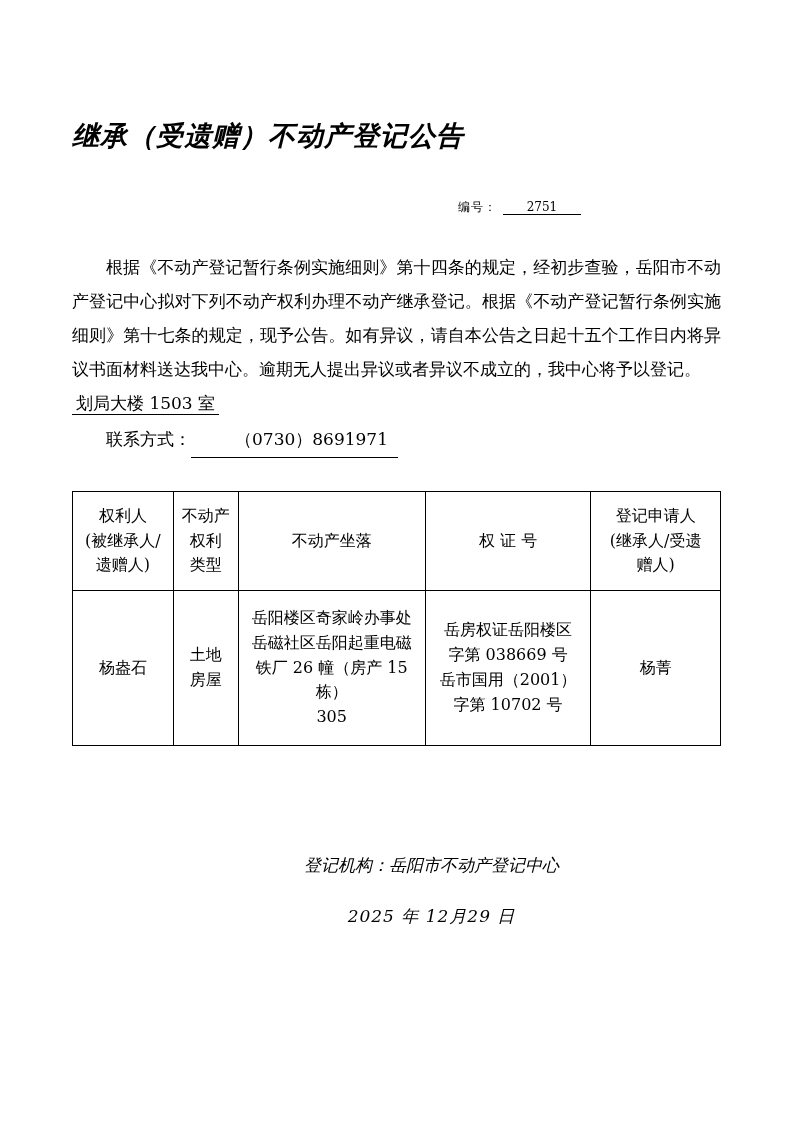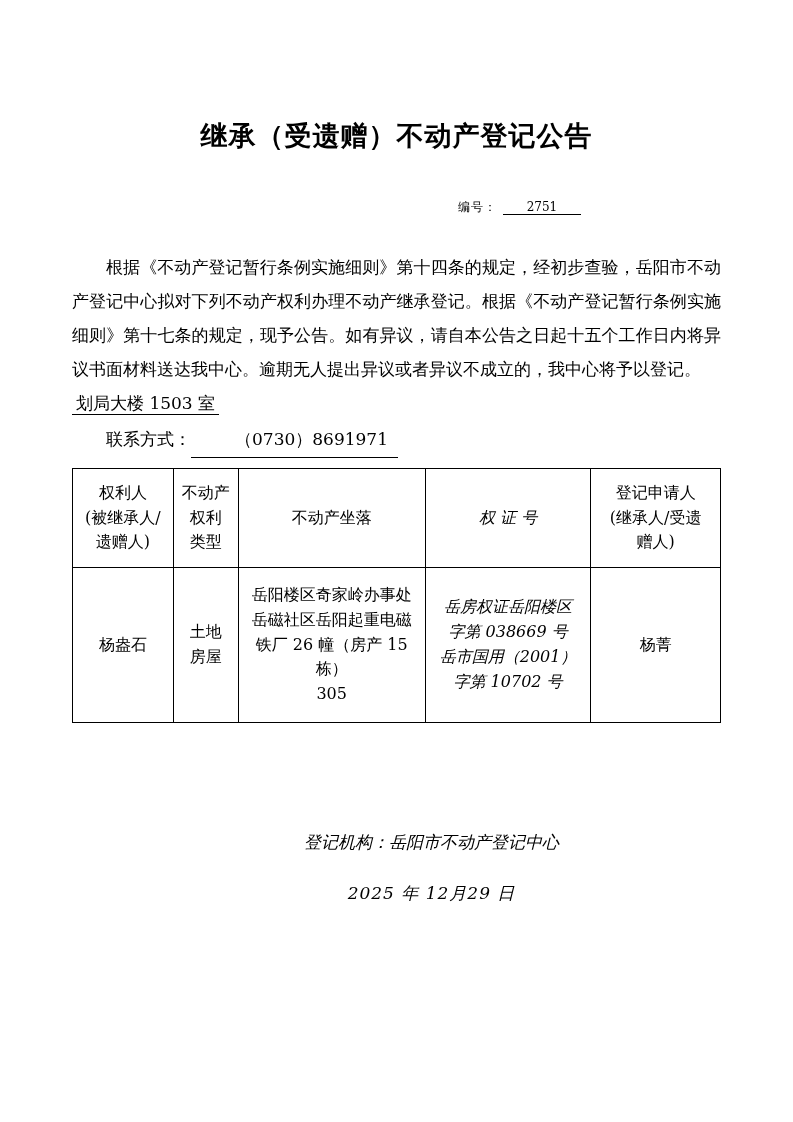--- a/index.html
+++ b/index.html
@@ -15,26 +15,26 @@
     position: relative;
   }
   .page {
     width: 793px;
     height: 1122px;
     box-sizing: border-box;
     padding: 0 72px;
     position: relative;
   }
   .doc-title {
-    text-align: center;
     font-size: 27px;
     font-weight: bold;
     letter-spacing: 1px;
     margin-top: 118px;
     font-family: "DejaVu Sans", "Liberation Sans", sans-serif;
+    font-style: italic;
   }
   .serial-row {
     margin-top: 45px;
     text-align: right;
     padding-right: 140px;
     font-size: 12px;
   }
   .serial-label {
     letter-spacing: 1px;
   }
@@ -78,21 +78,21 @@
     text-indent: 2em;
   }
   .contact-value {
     display: inline-block;
     border-bottom: 1px solid #000;
     padding: 0 10px 1px 10px;
     min-width: 150px;
     text-align: center;
   }
   table.reg-table {
-    margin-top: 10px;
+    margin-top: 33px;
     border-collapse: collapse;
     width: 100%;
     font-size: 16px;
   }
   table.reg-table td, table.reg-table th {
     border: 1px solid #000;
     text-align: center;
     vertical-align: middle;
     padding: 6px 4px;
     font-weight: normal;
@@ -100,21 +100,21 @@
   }
   .th-row td {
     height: 86px;
   }
   .data-row td {
     height: 142px;
   }
   .col1 { width: 14%; }
   .col2 { width: 9%; }
   .col3 { width: 26%; }
-  .col4 { width: 23%; font-style: italic; }
+  .col4 { width: 23%; }
   .col5 { width: 18%; }
   .footer {
     margin-top: 108px;
     text-align: center;
     font-size: 17px;
     font-style: italic;
   }
   .footer .org {
     padding-left: 70px;
   }

